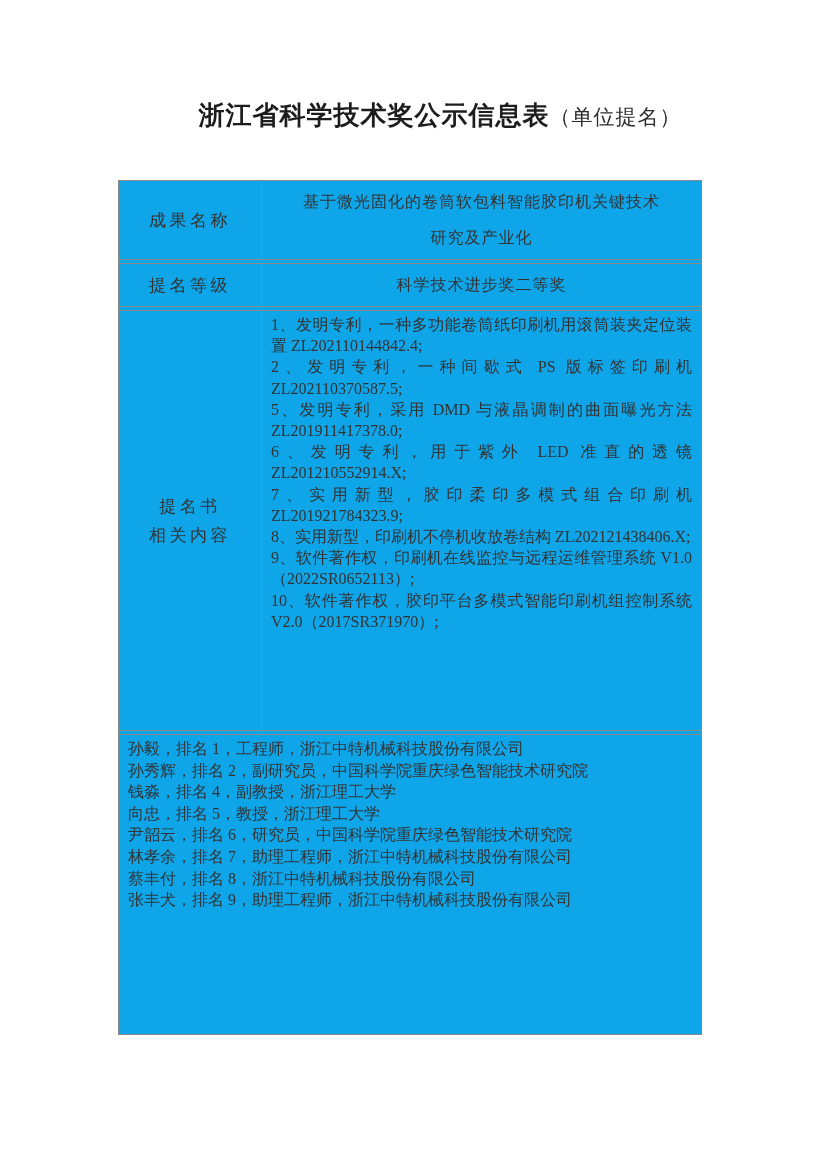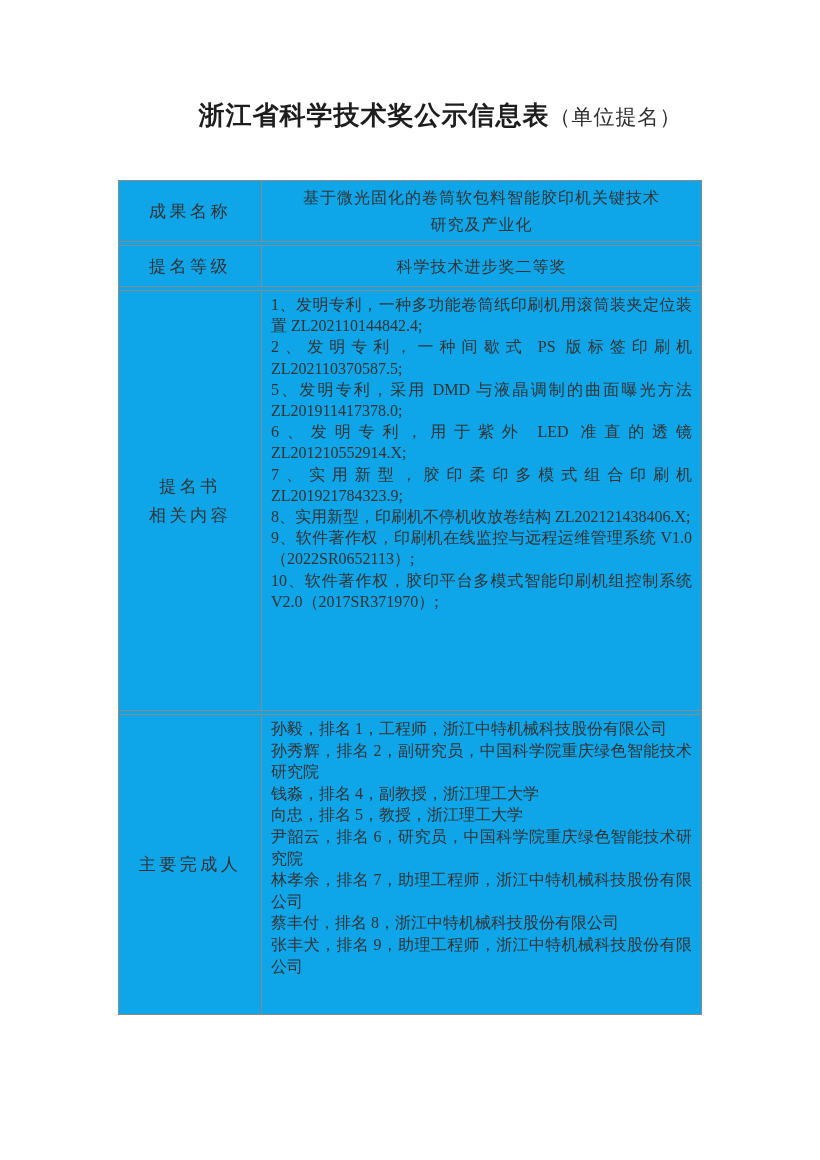--- a/index.html
+++ b/index.html
@@ -95,21 +95,21 @@
     padding: 3px 9px;
     font-size: 16px;
     color: #333333;
   }
   .t-content.centered {
     display: flex;
     align-items: center;
     justify-content: center;
     text-align: center;
     white-space: pre-line;
-    line-height: 27px;
+    line-height: 36px;
     letter-spacing: 1px;
   }
   .row-achievement { min-height: 55px; }
   .row-grade { min-height: 42px; }
   .row-materials { min-height: 421px; }
   .row-contributors { min-height: 300px; }
   .list-block { width: 100%; }
   .row-materials .list-line {
     line-height: 21.2px;
     text-align: justify;
@@ -155,21 +155,20 @@
             <div class="list-line">6、发明专利，用于紫外 LED 准直的透镜 ZL201210552914.X;</div>
             <div class="list-line">7、实用新型，胶印柔印多模式组合印刷机 ZL201921784323.9;</div>
             <div class="list-line">8、实用新型，印刷机不停机收放卷结构 ZL202121438406.X;</div>
             <div class="list-line">9、软件著作权，印刷机在线监控与远程运维管理系统 V1.0（2022SR0652113）;</div>
             <div class="list-line">10、软件著作权，胶印平台多模式智能印刷机组控制系统 V2.0（2017SR371970）;</div>
           </div>
       </div>
     </div>
 
     <div class="t-row row-contributors">
-      <div class="t-label">主要完成人</div>
       <div class="t-content">
         <div class="list-block">
             <div class="list-line">孙毅，排名 1，工程师，浙江中特机械科技股份有限公司</div>
             <div class="list-line">孙秀辉，排名 2，副研究员，中国科学院重庆绿色智能技术研究院</div>
             <div class="list-line">钱淼，排名 4，副教授，浙江理工大学</div>
             <div class="list-line">向忠，排名 5，教授，浙江理工大学</div>
             <div class="list-line">尹韶云，排名 6，研究员，中国科学院重庆绿色智能技术研究院</div>
             <div class="list-line">林孝余，排名 7，助理工程师，浙江中特机械科技股份有限公司</div>
             <div class="list-line">蔡丰付，排名 8，浙江中特机械科技股份有限公司</div>
             <div class="list-line">张丰犬，排名 9，助理工程师，浙江中特机械科技股份有限公司</div>

